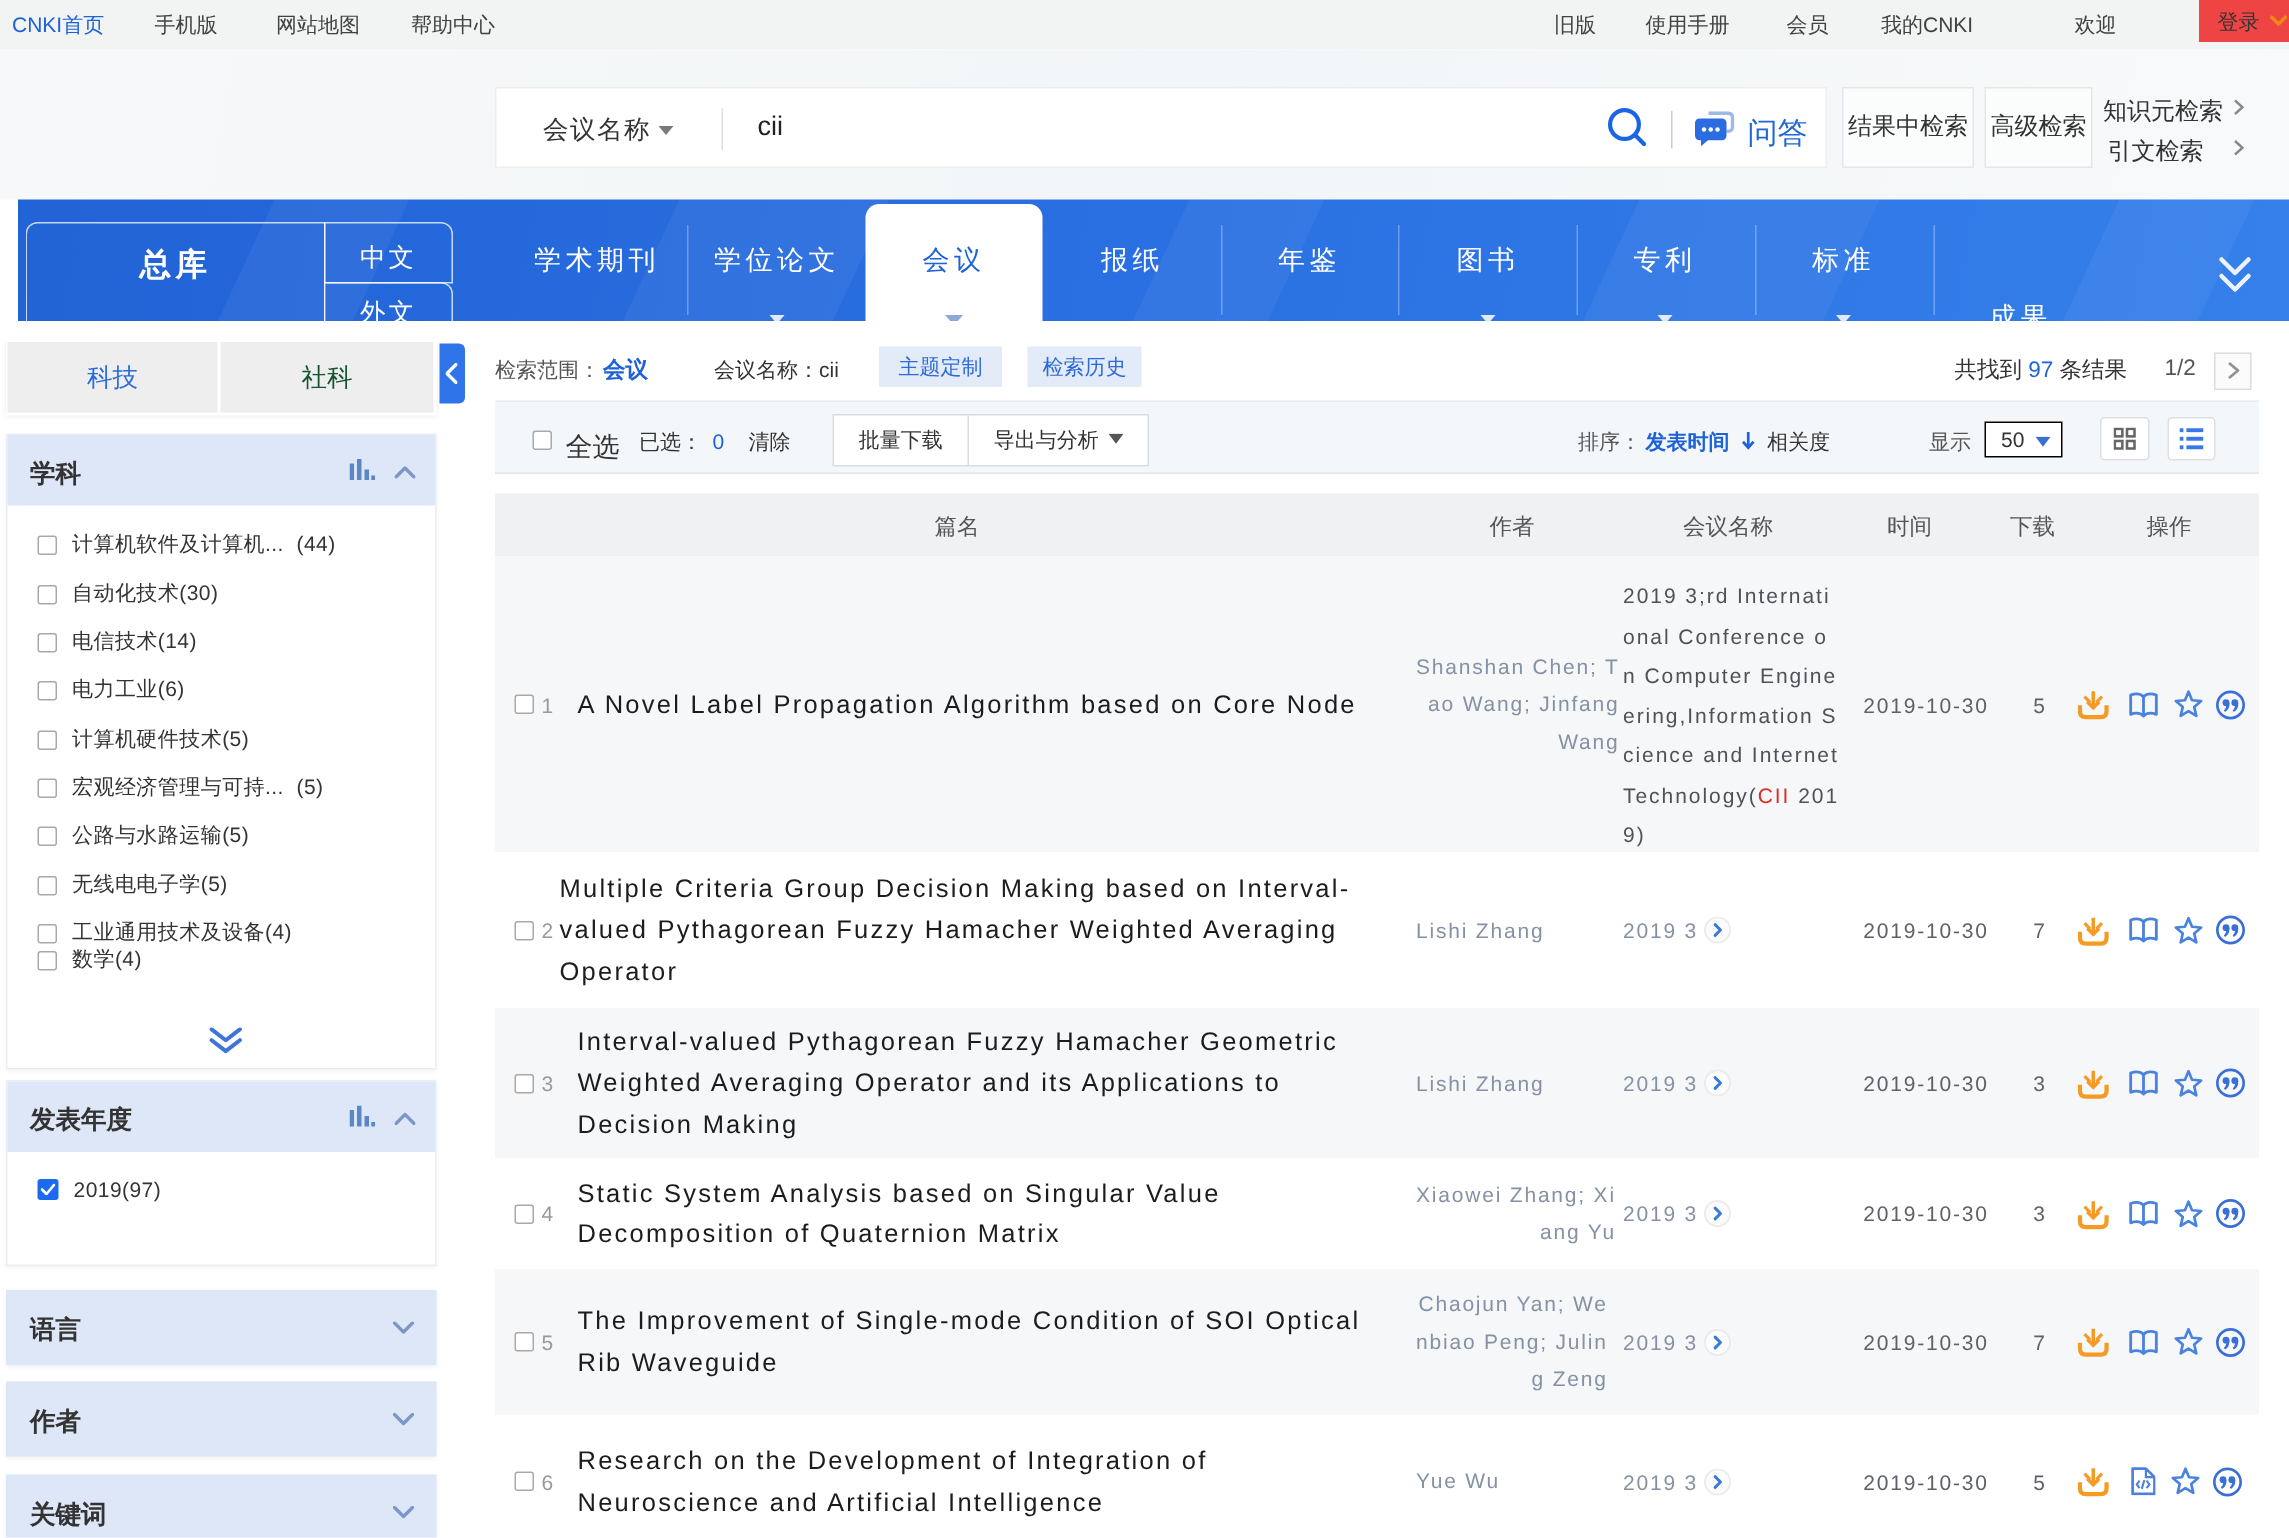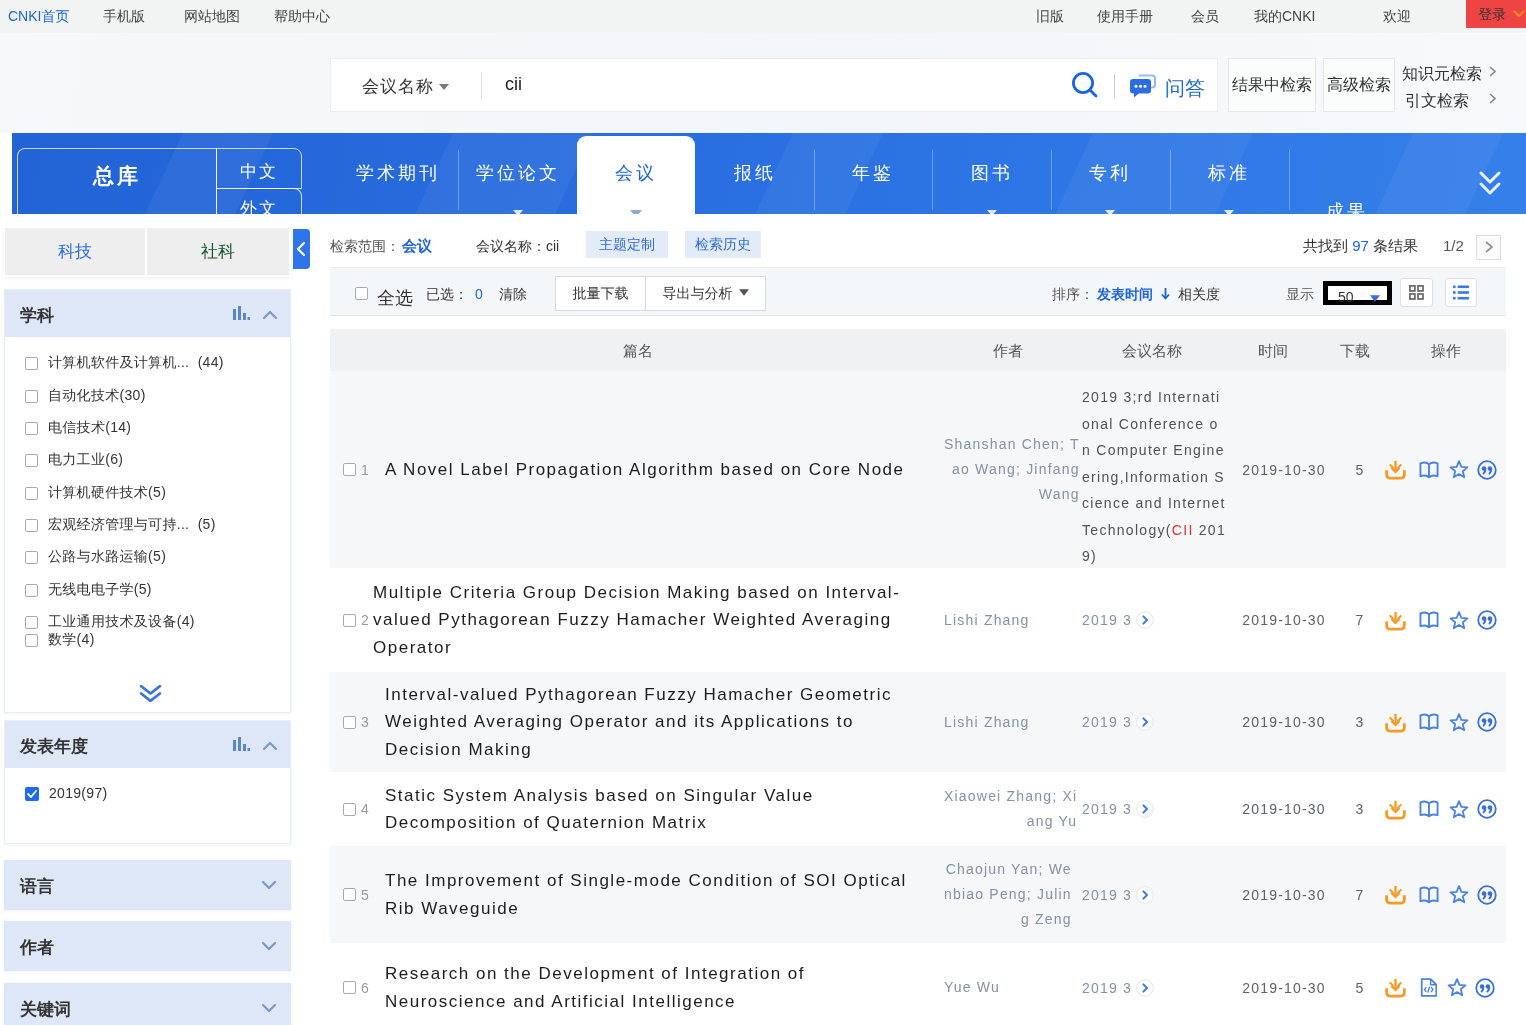--- a/index.html
+++ b/index.html
@@ -193,21 +193,21 @@
       <svg width="17" height="16" viewBox="0 0 17 16" style="position:absolute;left:228px;top:16px;">
           <rect x="0" y="3" width="3" height="11" fill="#5b87c9"></rect>
           <rect x="5" y="0" width="3" height="14" fill="#5b87c9"></rect>
           <rect x="10" y="7" width="3" height="7" fill="#5b87c9"></rect>
           <rect x="14.5" y="11" width="2.5" height="3" fill="#5b87c9"></rect>
         </svg>
       <svg width="14" height="9" viewBox="0 0 14 9" style="position:absolute;left:258px;top:20px;">
           <path d="M1 8 L7 2 L13 8" fill="none" stroke="#7d96c8" stroke-width="2.2" stroke-linecap="round" stroke-linejoin="round"></path>
         </svg>
     </div>
-    <div class="sitem" style="top:64px;align-items:flex-end;">
+    <div class="sitem" style="top:64px;">
       <span style="display:inline-block;width:14px;height:14px;border-radius:2px;background:#1b6af0;margin-right:10px;position:relative;flex:none;">
           <svg width="10" height="8" viewBox="0 0 10 8" style="position:absolute;left:2px;top:3px;">
             <path d="M1 4 L4 7 L9 1" fill="none" stroke="#fff" stroke-width="1.8" stroke-linecap="round" stroke-linejoin="round"></path>
           </svg>
         </span>2019(97)
     </div>
   </div>
 
   <div class="collbox" style="top:860px;">
       <b>语言</b>
@@ -257,21 +257,21 @@
           </svg>
       </span>
     </div>
     <span style="position:absolute;left:722px;top:18px;font-size:14px;color:#555;">排序：</span>
     <span style="position:absolute;left:767px;top:18px;font-size:14px;color:#1e62d8;font-weight:bold;">发表时间</span>
     <svg width="9" height="12" viewBox="0 0 9 12" style="position:absolute;left:831px;top:20px;">
         <path d="M4.5 0 V9 M1 6.5 L4.5 10.5 L8 6.5" fill="none" stroke="#1e62d8" stroke-width="1.8"></path>
       </svg>
     <span style="position:absolute;left:848px;top:18px;font-size:14px;color:#333;">相关度</span>
     <span style="position:absolute;left:956px;top:18px;font-size:14px;color:#555;">显示</span>
-    <div style="position:absolute;left:993px;top:13px;width:69px;height:24px;background:#fff;border:5px solid #000000;">
+    <div style="position:absolute;left:993px;top:13px;width:52px;height:24px;background:#fff;border:1px solid #000000;">
       <span style="position:absolute;left:10px;top:3px;font-size:14px;color:#333;">50</span>
       <svg width="10" height="7" viewBox="0 0 9 6" style="position:absolute;right:7px;top:9px;">
           <path d="M0 0 L4.5 6 L9 0 Z" fill="#3a6fd8"></path>
         </svg>
     </div>
     <div style="position:absolute;left:1070px;top:10px;width:33px;height:29px;background:#fff;border:1px solid #dcdfe3;border-radius:3px;">
       <svg width="15" height="15" viewBox="0 0 15 15" style="position:absolute;left:8px;top:6px;">
           <rect x="0.9" y="0.9" width="5" height="5" fill="none" stroke="#666" stroke-width="1.7"></rect>
           <rect x="9" y="0.9" width="5" height="5" fill="none" stroke="#666" stroke-width="1.7"></rect>
           <rect x="0.9" y="9" width="5" height="5" fill="none" stroke="#666" stroke-width="1.7"></rect>

